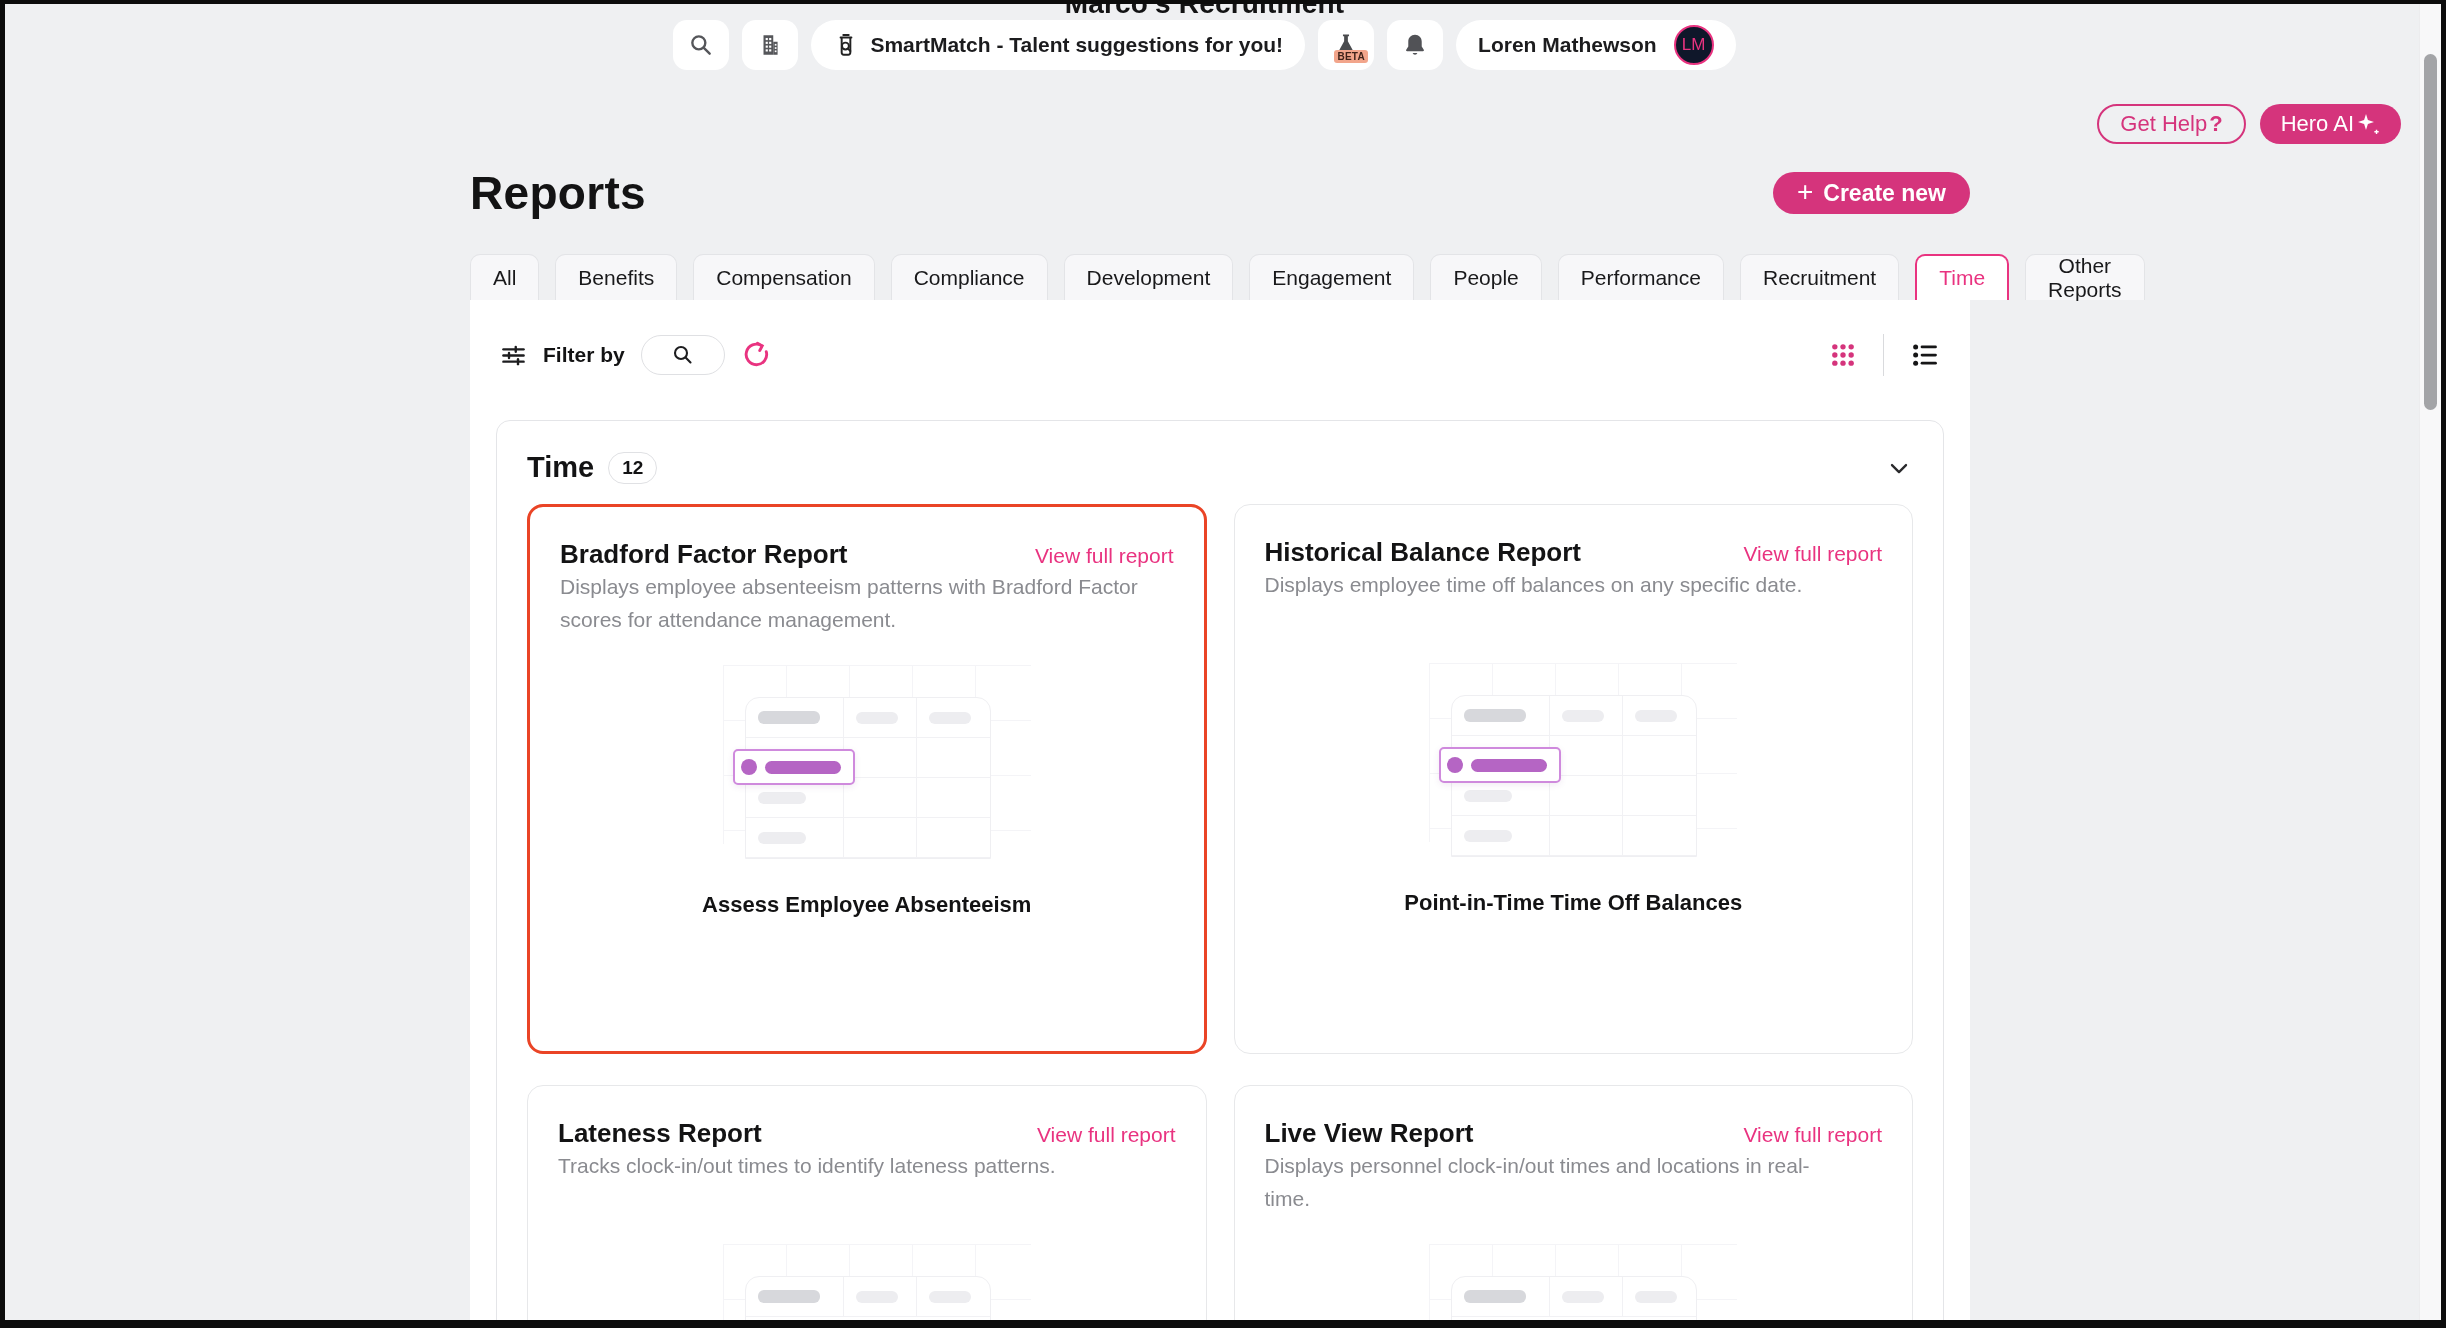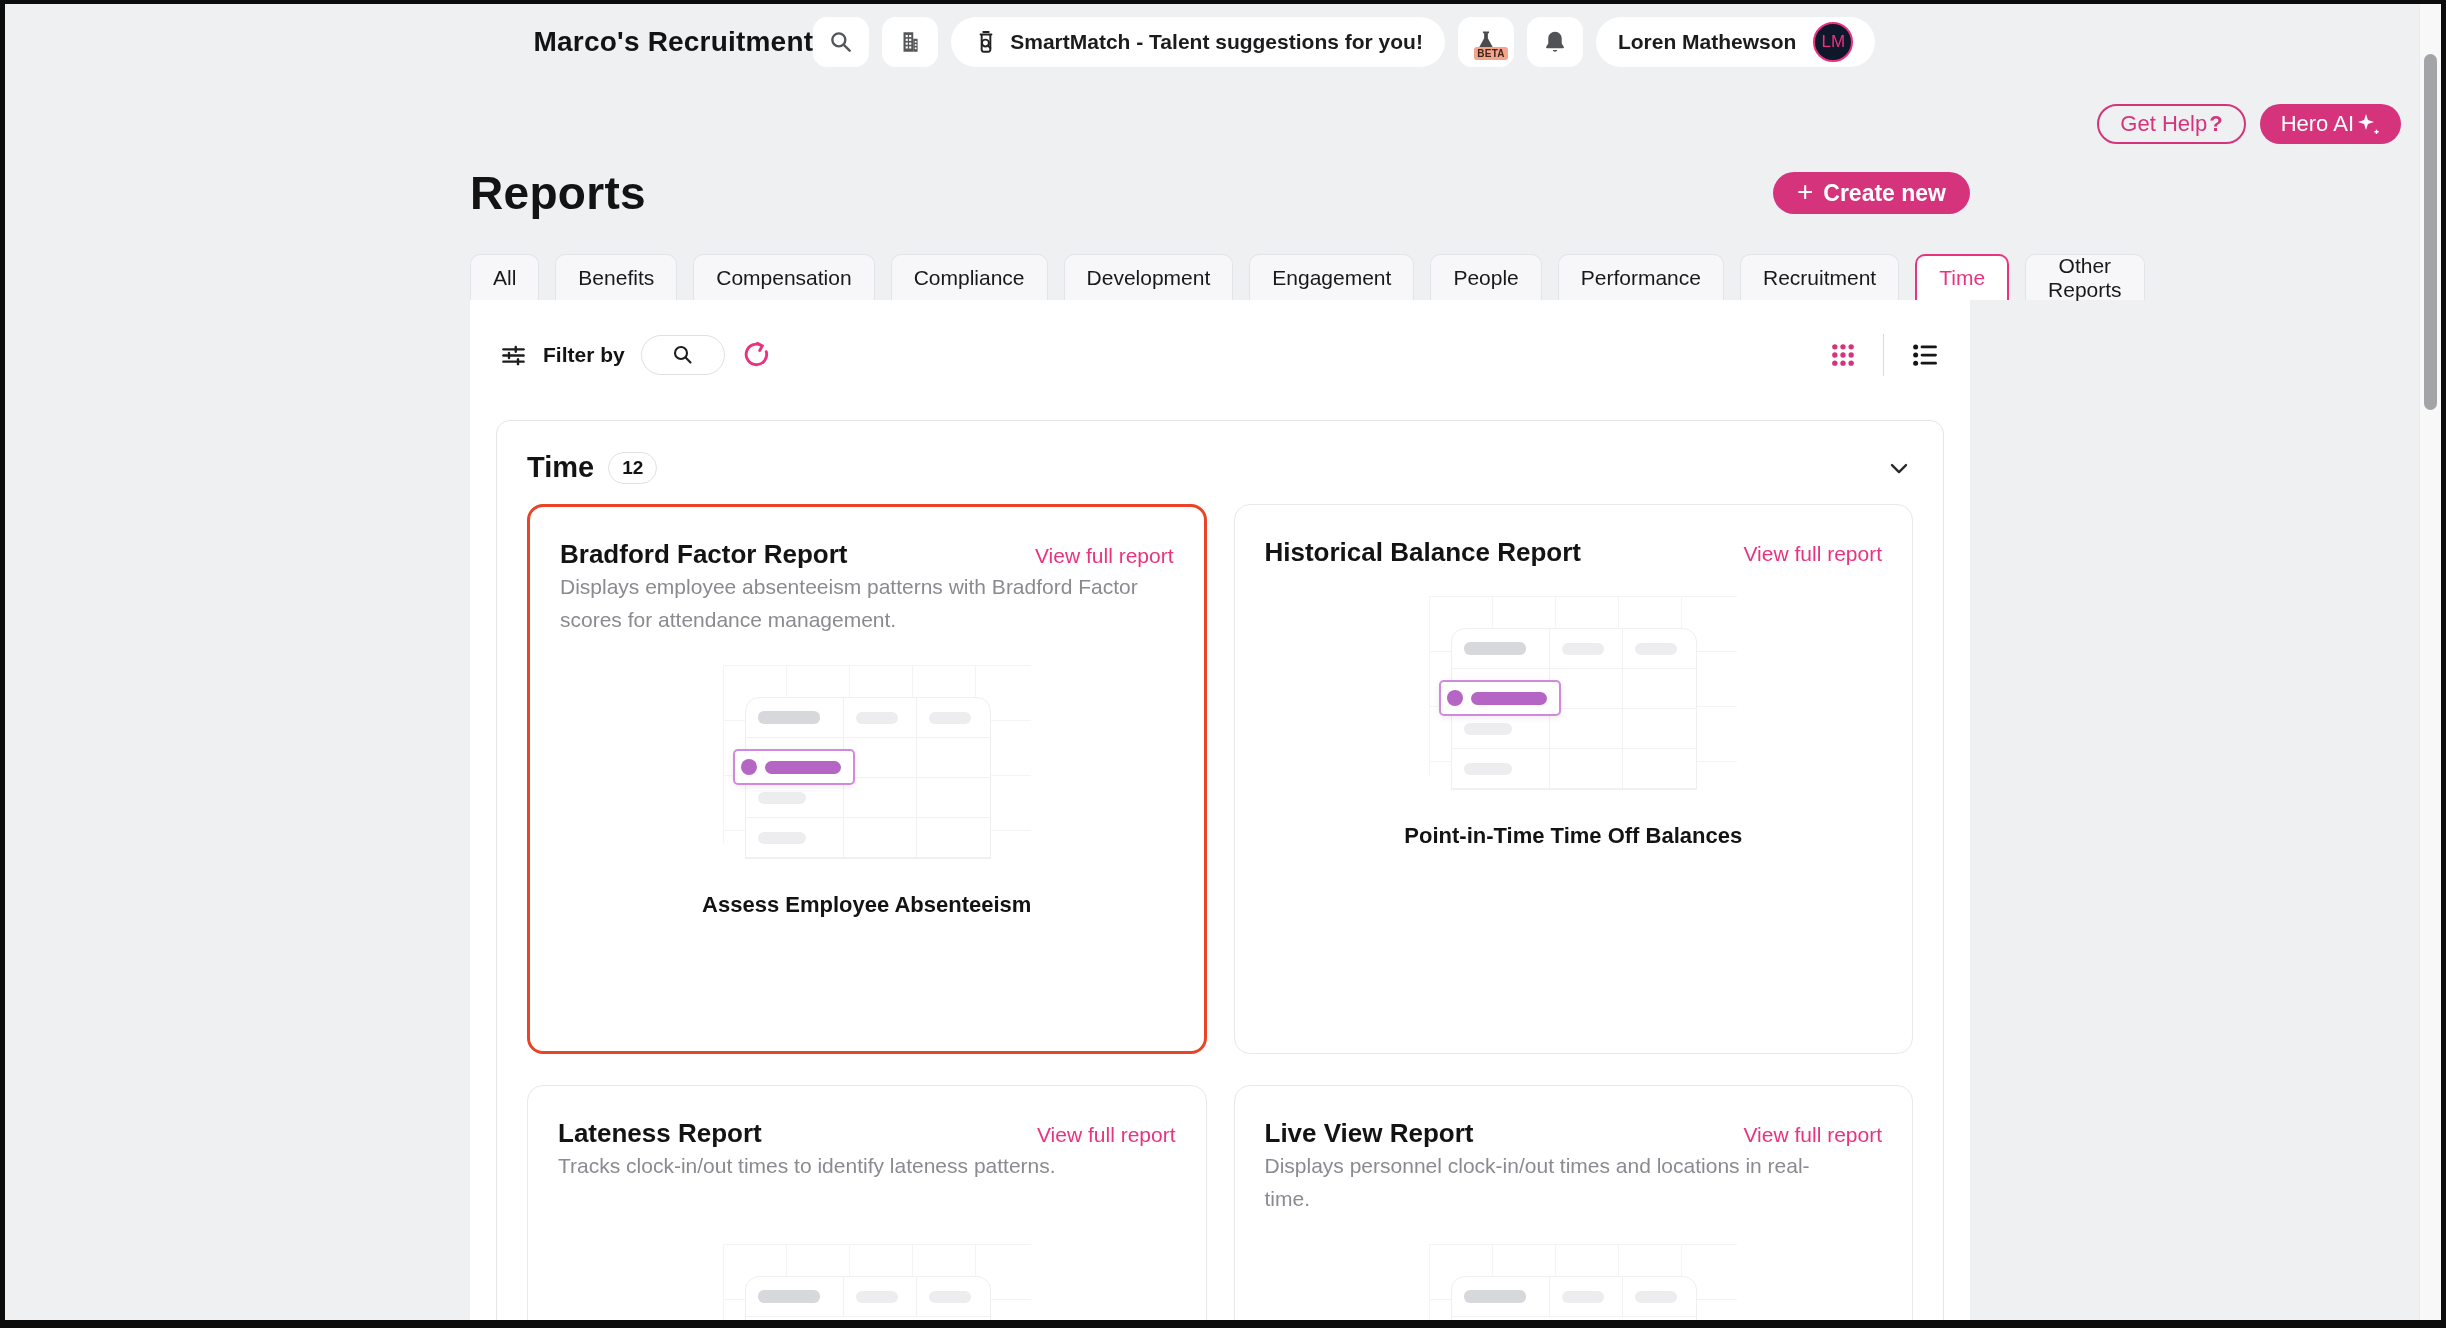--- a/index.html
+++ b/index.html
@@ -15,21 +15,21 @@
     --brd:#e4e5e8;
   }
   *{box-sizing:border-box;margin:0;padding:0}
   html,body{background:#444;}
   body{font-family:"Liberation Sans",sans-serif;color:var(--ink);}
   .screen{
     position:relative;width:2446px;height:1328px;overflow:hidden;background:var(--bg);
     border-top:4px solid #0c0c0c;border-left:5px solid #0c0c0c;border-right:5px solid #0c0c0c;border-bottom:8px solid #0c0c0c;
   }
   
-  .topbar{display:flex;justify-content:center;align-items:center;padding:10px 62px 0 25px;height:66px;}
+  .topbar{display:flex;justify-content:flex-end;align-items:center;padding:10px 62px 0 25px;height:66px;flex-direction:column;}
   .app-title{font-size:28px;font-weight:700;letter-spacing:.2px}
   .topbar-right{display:flex;align-items:center;gap:13px}
   .tb-btn{height:50px;background:#fff;border-radius:14px;display:flex;align-items:center;justify-content:center;border:none;cursor:pointer}
   .tb-icon-btn{width:56px}
   .tb-pill{border-radius:25px;padding:0 22px;gap:11px;font-weight:700;font-size:21px;color:#1c1c1e}
   .beta-wrap{position:relative}
   .beta-tag{position:absolute;right:6px;bottom:7px;background:#f2a58b;color:#40231a;font-size:10px;font-weight:700;padding:1px 3px;border-radius:3px;letter-spacing:.3px}
   .avatar{width:40px;height:40px;border-radius:50%;border:2px solid var(--link);color:var(--link);display:flex;align-items:center;justify-content:center;font-size:17px;font-weight:500;background:#0f172a;margin-left:6px}
   
   .help-row{display:flex;justify-content:flex-end;gap:14px;padding-right:40px;margin-top:34px}
@@ -319,20 +319,21 @@
         </div>
       </div>
     </div>
     <div class="caption">Assess Employee Absenteeism</div>
   </article>
             <article class="card">
     <div class="card-head">
       <span class="card-title">Historical Balance Report</span>
       <a class="card-link">View full report</a>
     </div>
+    <p class="card-desc">Displays employee time off balances on any specific date.</p>
     <div class="illus-wrap">
       <div class="illus">
         <div class="illus-gridbg"></div>
         <div class="illus-table">
           <div class="cell">
                       <span class="pill dark"></span>
                     </div>
           <div class="cell">
                       <span class="pill w42"></span>
                     </div>

